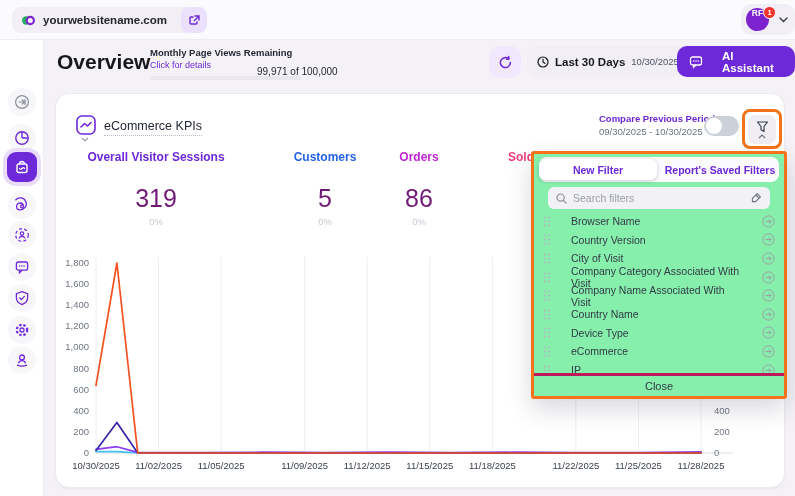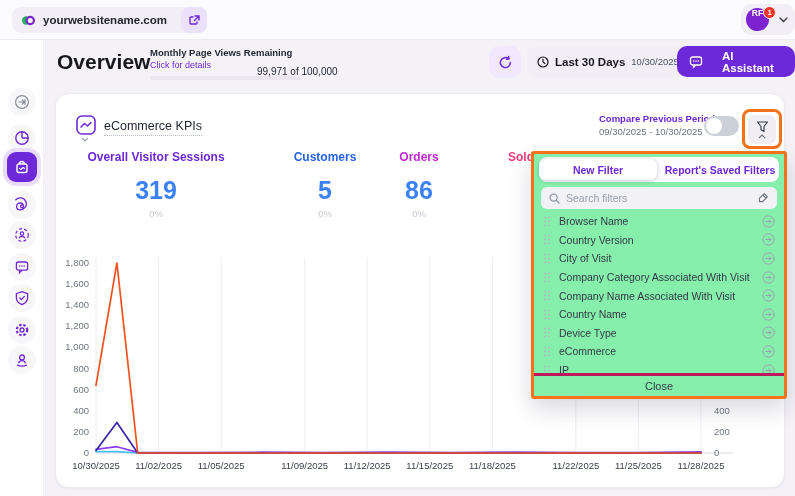--- a/index.html
+++ b/index.html
@@ -44,37 +44,37 @@
   .compare-dates { font-size:9.5px; color:#6b7280; margin-top:2px; }
   .toggle { position:absolute; left:648px; top:22px; width:35px; height:20px; border-radius:10px; background:#ccd0d8; }
   .toggle .knob { position:absolute; left:2px; top:2px; width:16px; height:16px; border-radius:50%; background:#fff; }
   .filter-btn { position:absolute; left:692px; top:21px; width:28px; height:29px; background:#f0eef2; border-radius:7px; display:flex; flex-direction:column; align-items:center; justify-content:center; gap:1px; }
   .anno-filter-btn { position:absolute; left:686px; top:15px; width:40px; height:40px; border:3px solid #f4731a; border-radius:8px; z-index:50; pointer-events:none; }
 
   
   .kpi-row { position:absolute; left:0; top:56px; width:730px; height:60px; }
   .kpi { position:absolute; width:150px; text-align:center; }
   .kpi-label { font-size:12px; font-weight:bold; }
-  .kpi-value { font-size:25px; font-weight:700; color:#3b82f6; margin-top:12px; }
+  .kpi-value { font-size:25px; font-weight:400; color:#701a75; margin-top:20px; }
   .kpi-delta { font-size:9.5px; color:#c7c9cf; margin-top:3px; }
   .kpi-sold { position:absolute; left:452px; top:0; font-size:12px; font-weight:bold; }
 
   
   #chart-svg { position:absolute; left:3px; top:159px; }
 
   
   .filter-panel { position:absolute; left:531px; top:151px; width:256px; height:248px; background:#86efac; border:3px solid #f4731a; border-radius:3px; box-shadow:0 10px 24px rgba(20,20,50,.16); z-index:40; display:flex; flex-direction:column; }
   .fp-tabs { height:25px; margin:3px 5px 0; display:flex; gap:4px; background:#fbfafc; border-radius:8px; align-items:center; }
   .fp-tab { flex:1; height:21px; display:flex; align-items:center; justify-content:center; font-size:10.5px; font-weight:bold; color:#6d28d9; border-radius:7px; }
   .fp-tab.active { background:#fff; box-shadow:0 1px 4px rgba(30,30,60,.22); }
-  .fp-search { height:22px; margin:5px 7px 3px; background:#f2f1f5; border-radius:6px; display:flex; align-items:center; padding:0 8px; gap:6px; }
+  .fp-search { height:22px; margin:5px 14px 3px; background:#f2f1f5; border-radius:6px; display:flex; align-items:center; padding:0 8px; gap:6px; }
   .fp-search input { flex:1; border:none; outline:none; background:transparent; font-size:10.5px; color:#5b616c; font-family:"Liberation Sans", sans-serif; }
   .fp-search input::placeholder { color:#9aa0ab; }
   .fp-items { flex:1; overflow:hidden; }
-  .fp-item { height:18.6px; display:flex; align-items:center; gap:8px; padding:0 9px; }
+  .fp-item { height:18.6px; display:flex; align-items:center; gap:20px; padding:0 9px; }
   .fp-item-label { font-size:10.5px; color:#333945; flex:1; }
   .fp-close { border-top:3px solid #be185d; height:23px; display:flex; align-items:center; justify-content:center; font-size:11px; color:#333945; }
 
   svg { display:block; }
 </style>
 </head>
 <body>
 
 <div class="topbar">
   <div class="site-pill">

